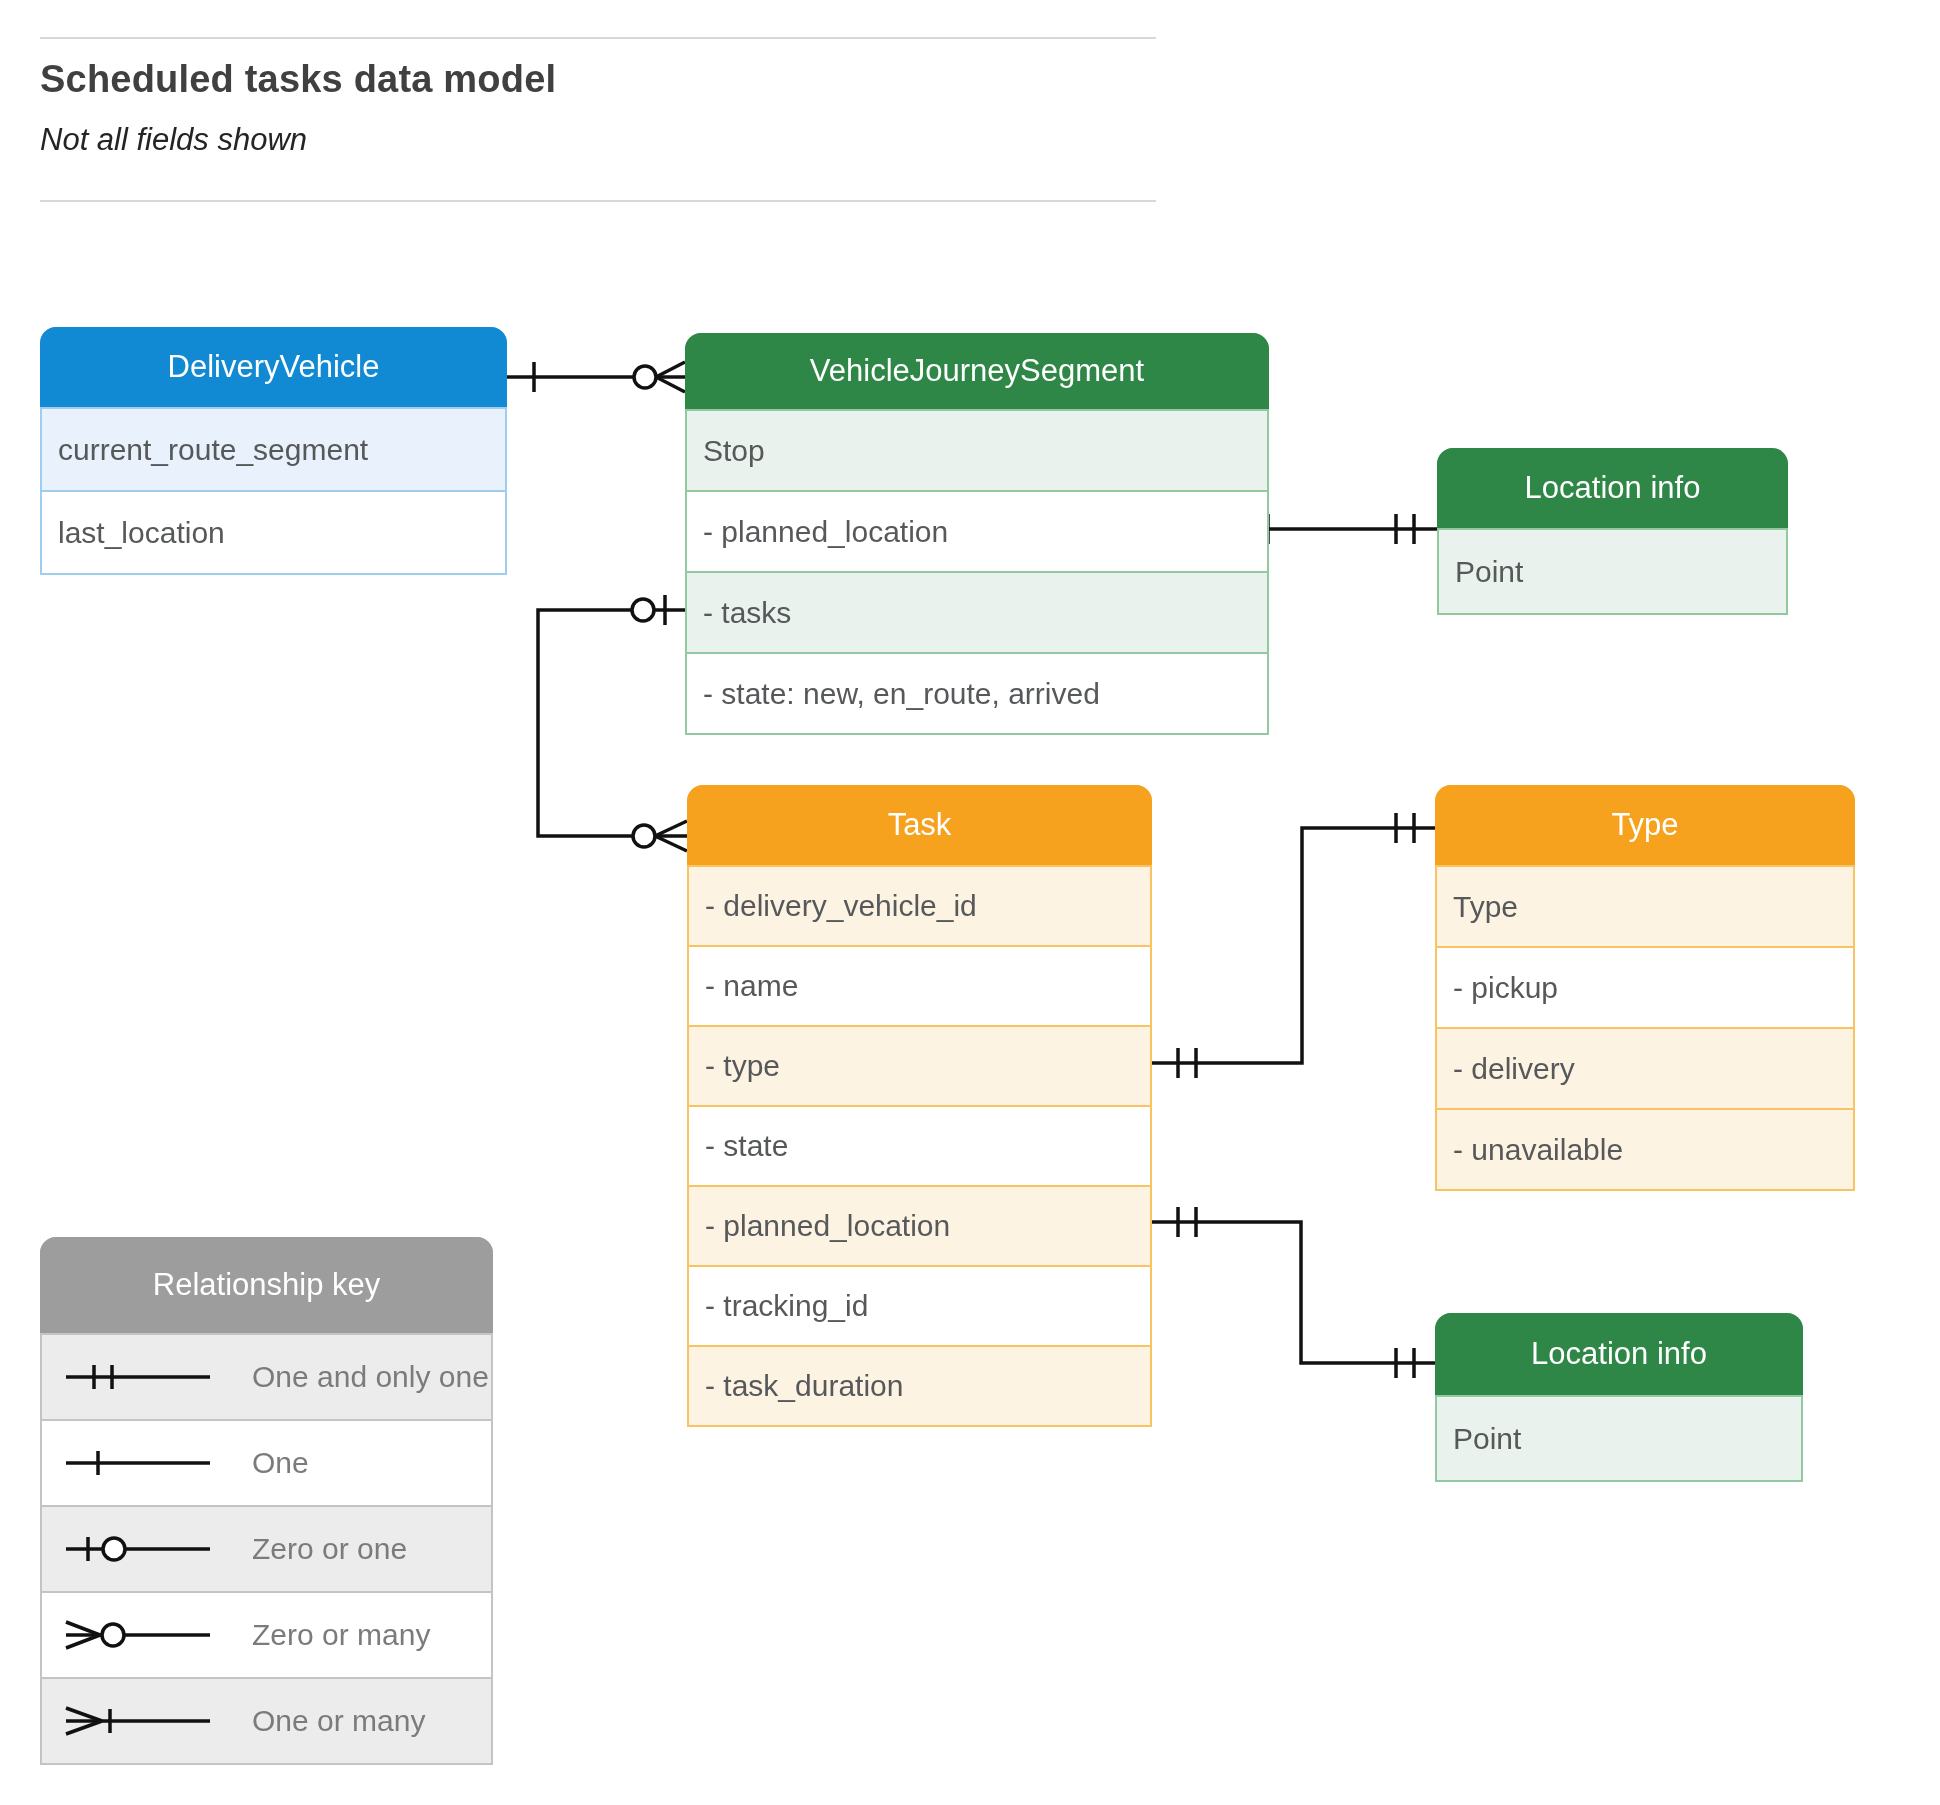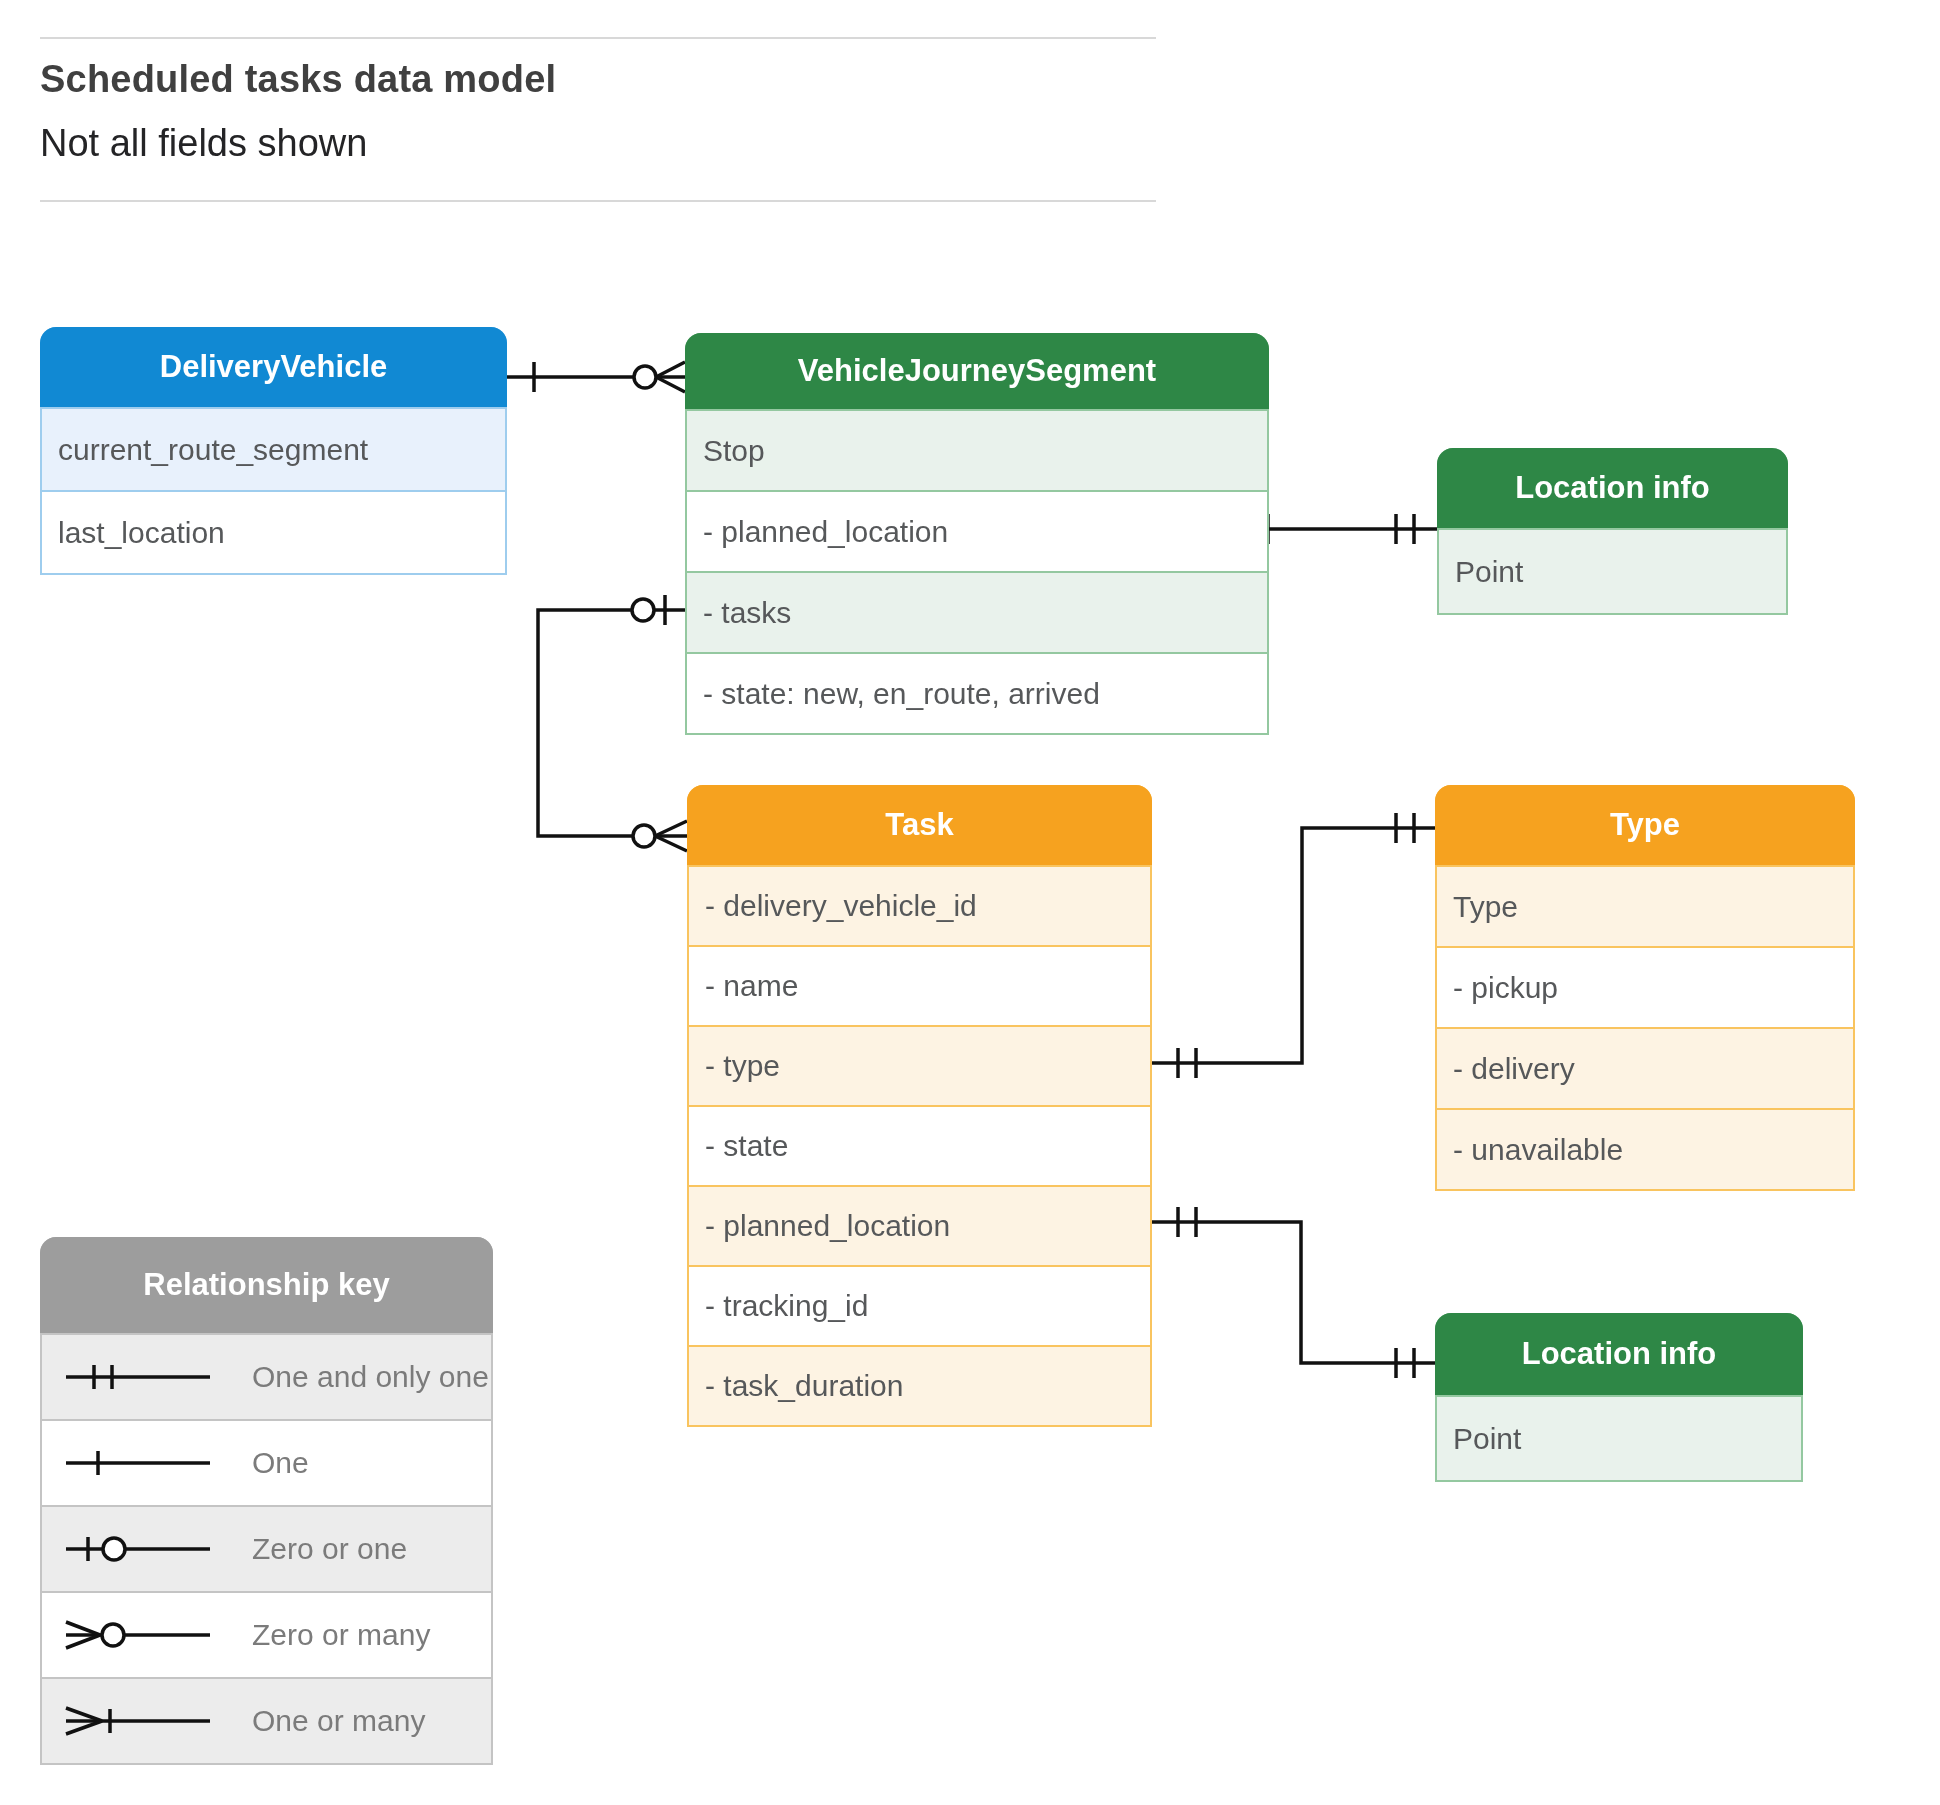--- a/index.html
+++ b/index.html
@@ -15,29 +15,29 @@
   body{
     width:1940px;height:1805px;position:relative;background:#ffffff;
     font-family:"Liberation Sans",sans-serif;overflow:hidden;
   }
   .hrule{position:absolute;left:40px;width:1116px;height:2px;background:#d8d8d8;}
   .page-title{
     position:absolute;left:40px;top:58px;font-size:38px;font-weight:bold;color:#404040;
     letter-spacing:0.2px;
   }
   .page-subtitle{
-    position:absolute;left:40px;top:122px;font-size:38px;color:#242426;
+    position:absolute;left:40px;top:122px;font-size:31px;color:#242426;font-style:italic;
   }
   .entity{
     position:absolute;border-radius:16px 16px 0 0;box-sizing:border-box;
     border:2px solid var(--bc);background:#fff;z-index:2;
   }
   .entity-header{
     margin:-2px -2px 0 -2px;height:var(--hh,80px);border-radius:16px 16px 0 0;
-    background:var(--hc);color:#fff;font-weight:bold;font-size:31px;
+    background:var(--hc);color:#fff;font-weight:normal;font-size:31px;
     display:flex;align-items:center;justify-content:center;
   }
   .entity-row{
     height:var(--rh,80px);box-sizing:border-box;border-top:2px solid var(--bc);
     display:flex;align-items:center;padding-left:16px;
     font-size:30px;color:var(--field-text);background:#fff;
   }
   .entity-row.tint{background:var(--tint);}
   .entity-row:first-of-type{border-top:none;}
   .legend .entity-row{color:var(--legend-text);padding-left:16px;}

